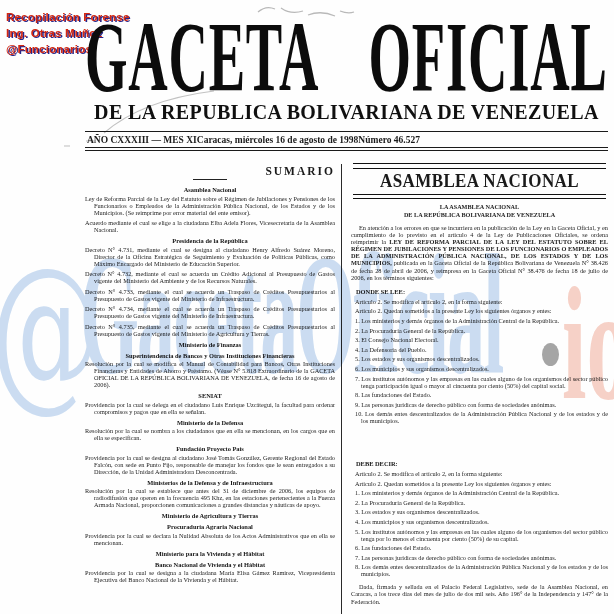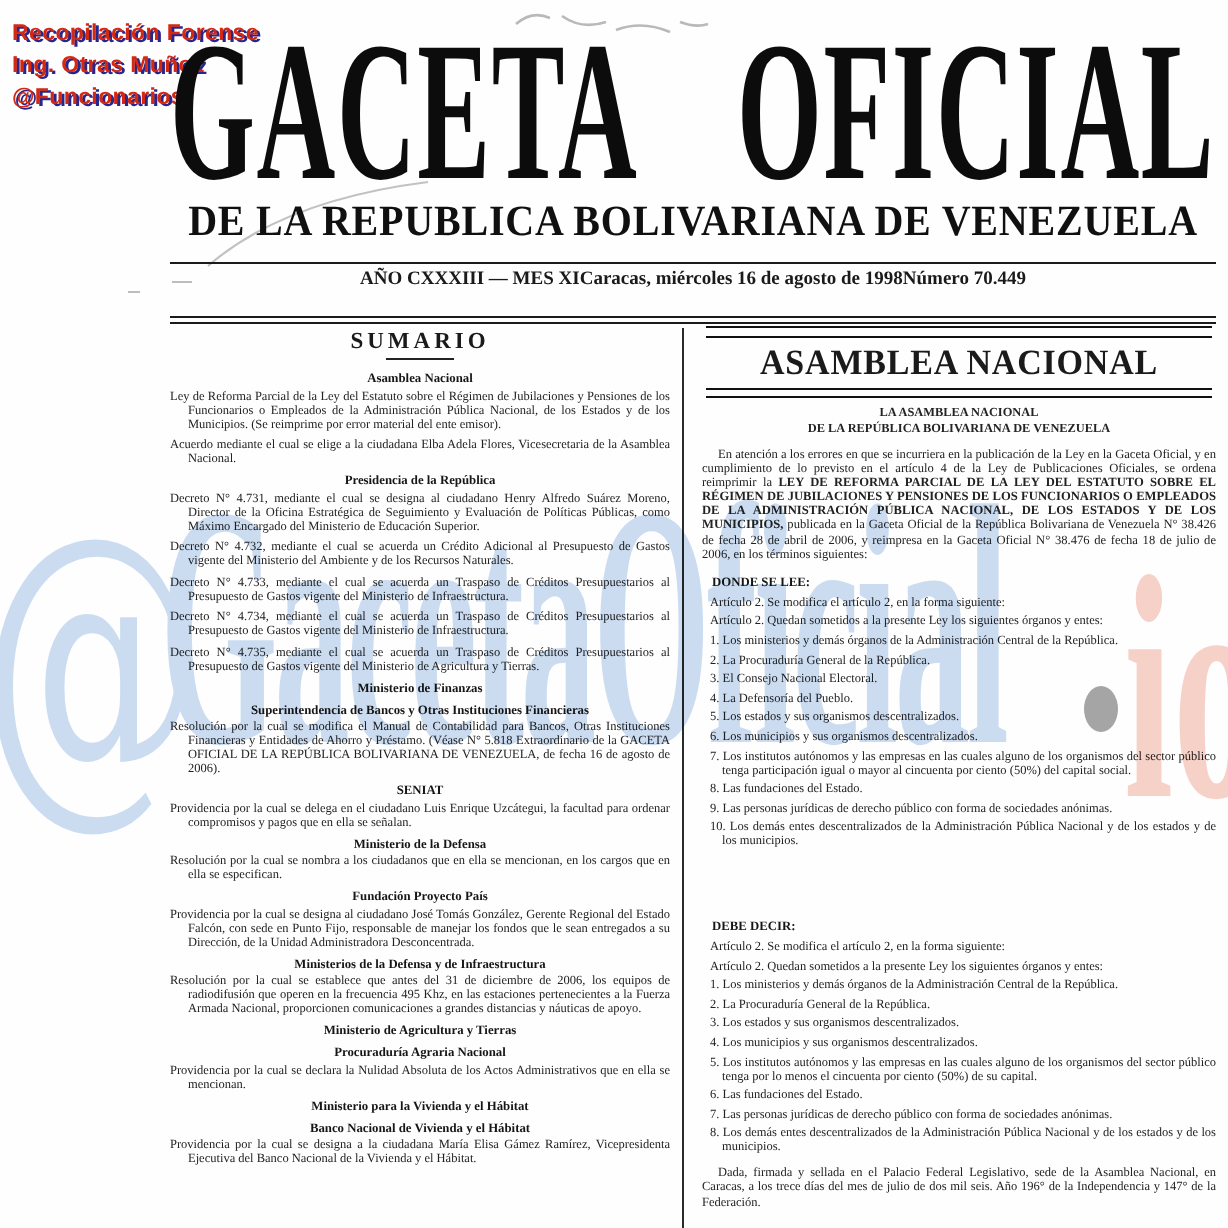--- a/index.html
+++ b/index.html
@@ -16,31 +16,31 @@
   .artifacts{position:absolute;inset:0;z-index:1;pointer-events:none}
 
   
   .header{position:absolute;left:85px;top:8px;width:523px;z-index:3}
   .masthead{width:670px;transform:scale(.78,1.42);transform-origin:left top;display:flex;
             justify-content:space-between;font-weight:700;font-size:70px;line-height:1;
             color:#0c0c0c;letter-spacing:1px;white-space:nowrap}
   .subhead{position:absolute;top:92px;left:0;width:523px;text-align:center;font-weight:700;
            font-size:20px;letter-spacing:.4px;transform:scaleY(1.08);color:#101010;white-space:nowrap}
   .datebar{position:absolute;top:123px;left:0;width:519px;border-top:1.5px solid #1b1b1b;
-           border-bottom:1px solid #1b1b1b;padding:3px 2px 13px;display:flex;
-           justify-content:center;font-weight:700;font-size:9.5px;white-space:nowrap}
+           border-bottom:1px solid #1b1b1b;padding:3px 2px 2px;display:flex;
+           justify-content:flex-start;font-weight:700;font-size:9.5px;white-space:nowrap}
   .datebar::after{content:"";position:absolute;left:0;right:0;bottom:-3.5px;border-top:1px solid #1b1b1b}
 
   
   .col-left{position:absolute;left:85px;top:163px;width:250px;z-index:1}
   .divider{position:absolute;left:341px;top:164px;bottom:0;width:1px;background:#2a2a2a;z-index:1}
   .col-right{position:absolute;left:351px;top:163px;width:257px;z-index:1}
 
   
-  .sumario-title{text-align:center;font-weight:700;font-size:11.5px;letter-spacing:2px;margin-top:2px}
+  .sumario-title{text-align:right;font-weight:700;font-size:11.5px;letter-spacing:2px;margin-top:2px}
   .sumario-underline{width:34px;height:1px;background:#222;margin:2px auto 6px}
   .sec-head{text-align:center;font-weight:700;font-size:6.4px;margin:4px 0 1.5px;color:#161616}
   .entry{font-size:6.25px;line-height:1.12;text-align:justify;margin:0 0 3.5px;
          padding-left:9px;text-indent:-9px;color:#222}
 
   
   .dbl{height:3.5px;border-top:1.6px solid #111;border-bottom:1px solid #111;margin:0 2px}
   .dbl.thin{border-top-width:1px;height:3px}
   .an-title{text-align:center;font-weight:700;font-size:17px;letter-spacing:.4px;margin:3px 0 2px;
             transform:scaleY(1.05);white-space:nowrap}
@@ -84,21 +84,21 @@
 
   <div class="header">
     <div class="masthead">
       <span>GACETA</span>
       <span>OFICIAL</span>
     </div>
     <div class="subhead">DE LA REPUBLICA BOLIVARIANA DE VENEZUELA</div>
     <div class="datebar">
       <span>AÑO CXXXIII — MES XI</span>
       <span>Caracas, miércoles 16 de agosto de 1998</span>
-      <span>Número 70.449</span>
+      <span>Número 46.527</span>
     </div>
   </div>
 
   <div class="col-left">
     <div class="sumario-title">SUMARIO</div>
     <div class="sumario-underline"></div>
     <div>
         <div class="sec-head">Asamblea Nacional</div>
         <p class="entry">Ley de Reforma Parcial de la Ley del Estatuto sobre el Régimen de Jubilaciones y Pensiones de los Funcionarios o Empleados de la Administración Pública Nacional, de los Estados y de los Municipios. (Se reimprime por error material del ente emisor).</p>
         <p class="entry">Acuerdo mediante el cual se elige a la ciudadana Elba Adela Flores, Vicesecretaria de la Asamblea Nacional.</p>

